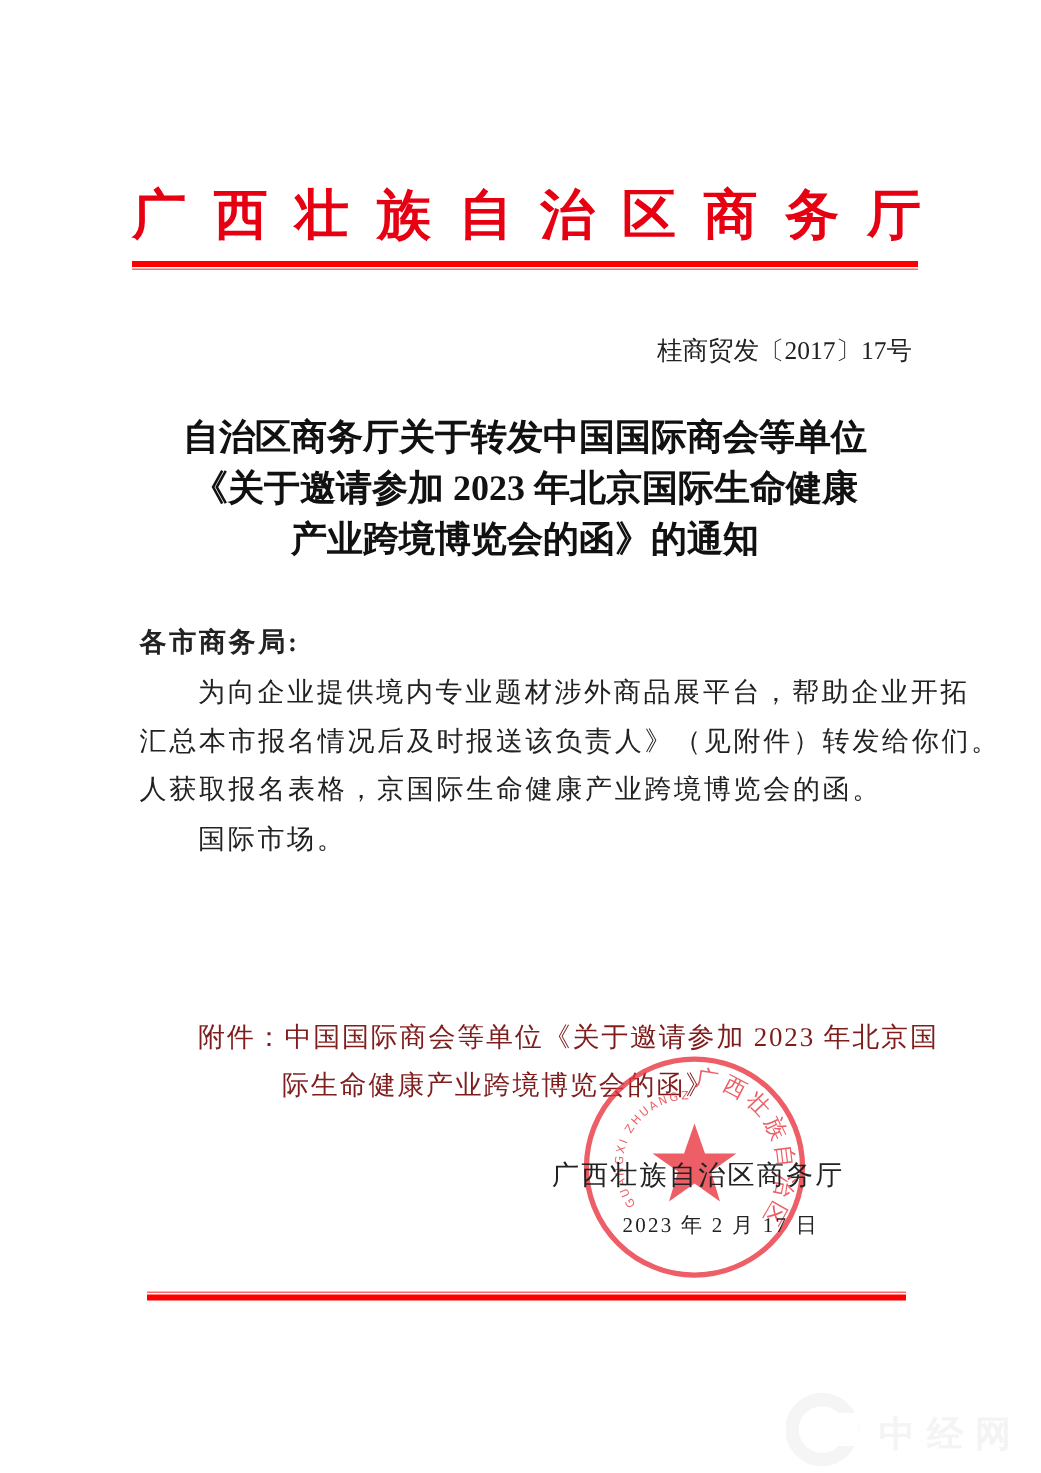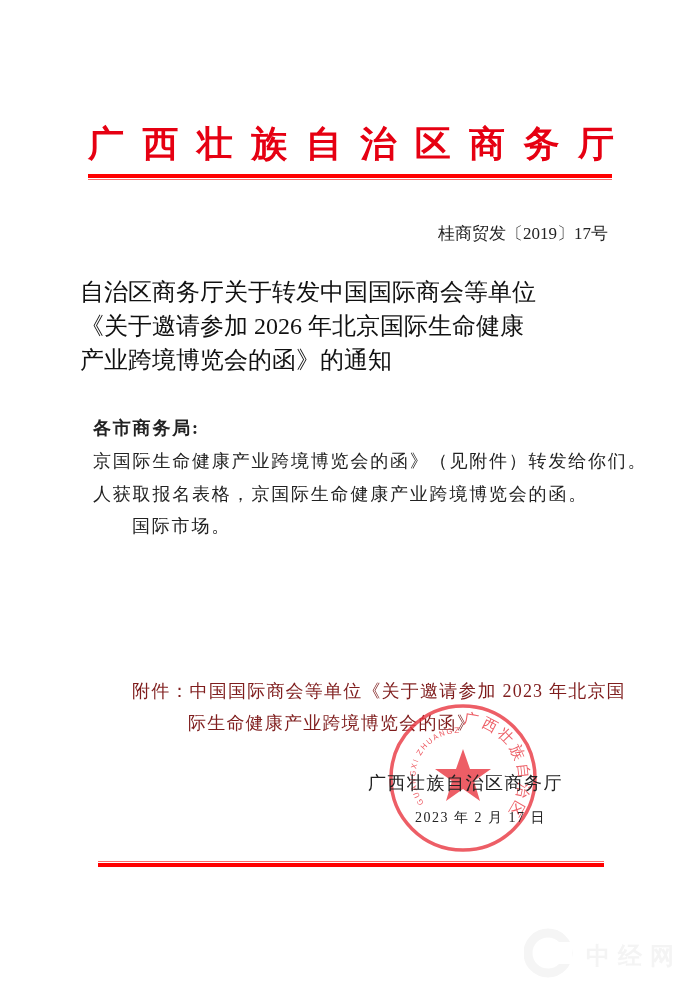--- a/index.html
+++ b/index.html
@@ -13,22 +13,22 @@
               font-family: "DejaVu Serif", "Liberation Serif", serif; }
   .masthead span { display: inline-block; }
 
   .rule-top { left: 88px; top: 174px; width: 524px; height: 6px; }
   .rule-top .thick { height: 4px; background: #ff0000; }
   .rule-top .thin { height: 1px; margin-top: 1px; background: #ff6a6a; }
 
   .docno { right: 86px; top: 222px; font-size: 17px; line-height: 24px;
            font-family: "Liberation Serif", "DejaVu Serif", serif; color: #222; }
 
-  .title { left: 80px; top: 275px; width: 540px; text-align: left;
-           font-size: 24px; font-weight: normal; line-height: 34px; color: #111;
+  .title { left: 80px; top: 275px; width: 540px; text-align: center;
+           font-size: 24px; font-weight: bold; line-height: 34px; color: #111;
            font-family: "Liberation Serif", "DejaVu Serif", serif; }
   .title div { white-space: nowrap; }
 
   .body-text { left: 93px; width: 520px; font-size: 18px; line-height: 32.6px;
                font-family: "Liberation Serif", "DejaVu Serif", serif; color: #222;
                letter-spacing: 1.8px; }
   .salutation { top: 412px; font-weight: bold; }
   .para { top: 445px; }
   .para .line { white-space: nowrap; }
   .para .indent { padding-left: 39px; }
@@ -65,32 +65,33 @@
   <span>商</span>
   <span>务</span>
   <span>厅</span>
 </div>
 
 <div class="abs rule-top">
   <div class="thick"></div>
   <div class="thin"></div>
 </div>
 
-<div class="abs docno">桂商贸发〔2019〕17号</div>
+<div class="abs docno">桂商贸发〔2017〕17号</div>
 
 <div class="abs title">
   <div>自治区商务厅关于转发中国国际商会等单位</div>
-  <div>《关于邀请参加 2026 年北京国际生命健康</div>
+  <div>《关于邀请参加 2023 年北京国际生命健康</div>
   <div>产业跨境博览会的函》的通知</div>
 </div>
 
 <div class="abs body-text salutation">各市商务局:</div>
 
 <div class="abs body-text para">
-  <div class="line">京国际生命健康产业跨境博览会的函》（见附件）转发给你们。</div>
+  <div class="line indent">为向企业提供境内专业题材涉外商品展平台，帮助企业开拓</div>
+  <div class="line">汇总本市报名情况后及时报送该负责人》（见附件）转发给你们。</div>
   <div class="line">人获取报名表格，京国际生命健康产业跨境博览会的函。</div>
   <div class="line indent">国际市场。</div>
 </div>
 
 <div class="abs attach">
   <div class="line1">附件：中国国际商会等单位《关于邀请参加 2023 年北京国</div>
   <div class="line2">际生命健康产业跨境博览会的函》</div>
 </div>
 
 <div class="abs stamp">

